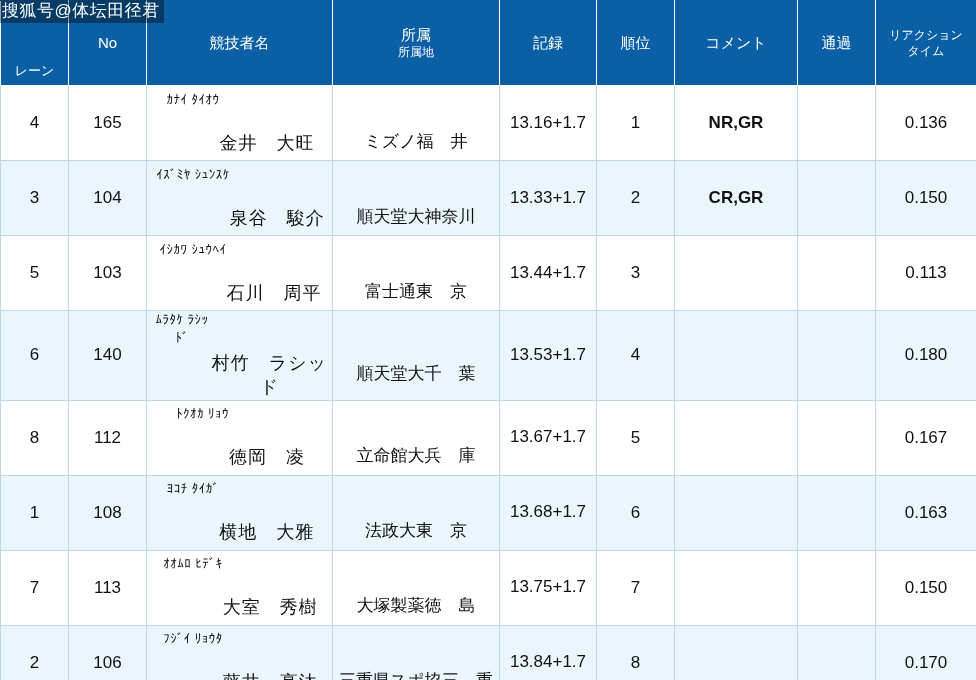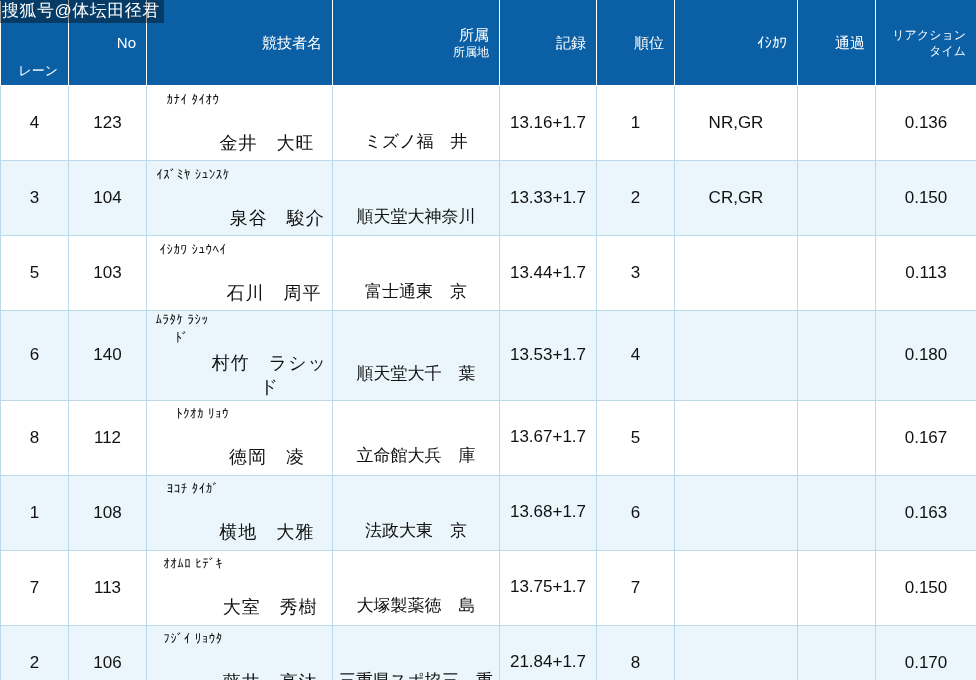--- a/index.html
+++ b/index.html
@@ -36,21 +36,21 @@
 
   table.results thead th {
     background: #0b5fa5;
     color: #ffffff;
     font-weight: normal;
     font-size: 15px;
     line-height: 1.25;
     height: 78px;
     border: 1px solid #ffffff;
     border-top: 1px solid #0b5fa5;
-    text-align: right;
+    text-align: center;
     vertical-align: middle;
     padding: 0 10px;
   }
   table.results thead th .sub {
     display: block;
     font-size: 12px;
   }
   table.results thead th.h-lane {
     vertical-align: bottom;
     padding-bottom: 6px;
@@ -101,20 +101,21 @@
     font-size: 17px;
   }
   td.affil-cell .line1 { padding-bottom: 2px; }
 
   td.record-cell { font-size: 17px; }
   td.record-cell .wind { display: block; }
   td.comment-cell {
     text-align: left;
     padding-left: 14px;
     font-size: 17px;
+    font-weight: bold;
   }
   td.react-cell {
     text-align: left;
     padding-left: 12px;
   }
   td.lane-cell, td.no-cell, td.rank-cell { font-size: 17px; }
 
   
   #watermark {
     position: absolute;
@@ -154,32 +155,32 @@
       <tr>
         <th class="h-lane">レーン</th>
         <th>No</th>
         <th>競技者名</th>
         <th>
           <span>所属</span>
           <span class="sub">所属地</span>
         </th>
         <th>記録</th>
         <th>順位</th>
-        <th>ｲｼｶﾜ</th>
+        <th>コメント</th>
         <th>通過</th>
         <th class="h-react">
           <span>リアクション</span>
           <span class="sub">タイム</span>
         </th>
       </tr>
     </thead>
     <tbody id="results-body">
         <tr>
           <td class="lane-cell"><span>4</span></td>
-          <td class="no-cell"><span>123</span></td>
+          <td class="no-cell"><span>165</span></td>
           <td class="name-cell">
             <span class="twoline">
               <span class="kana">ｶﾅｲ ﾀｲｵｳ</span>
               <span class="kanji">金井　大旺</span>
             </span>
           </td>
           <td class="affil-cell">
             <span class="twoline">
               <span class="kanji line1">ミズノ</span>
               <span class="kanji">福　井</span>
@@ -362,21 +363,21 @@
             </span>
           </td>
           <td class="affil-cell">
             <span class="twoline">
               <span class="kanji line1">三重県スポ協</span>
               <span class="kanji">三　重</span>
             </span>
           </td>
           <td class="record-cell">
             <span class="twoline">
-              <span>21.84</span>
+              <span>13.84</span>
               <span class="wind">+1.7</span>
             </span>
           </td>
           <td class="rank-cell"><span>8</span></td>
           <td class="comment-cell"><span></span></td>
           <td class="pass-cell"><span></span></td>
           <td class="react-cell"><span>0.170</span></td>
         </tr>
       </tbody>
   </table>

